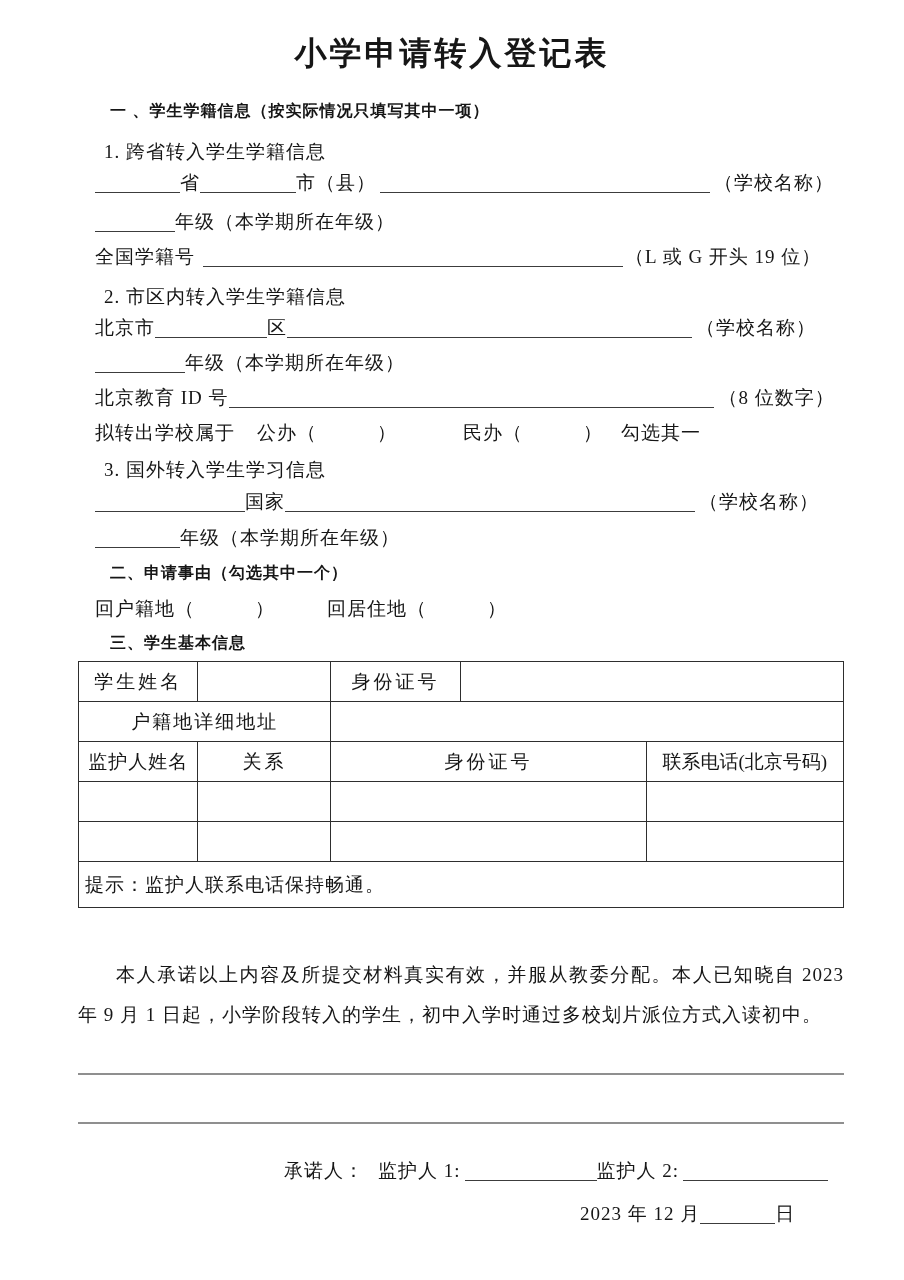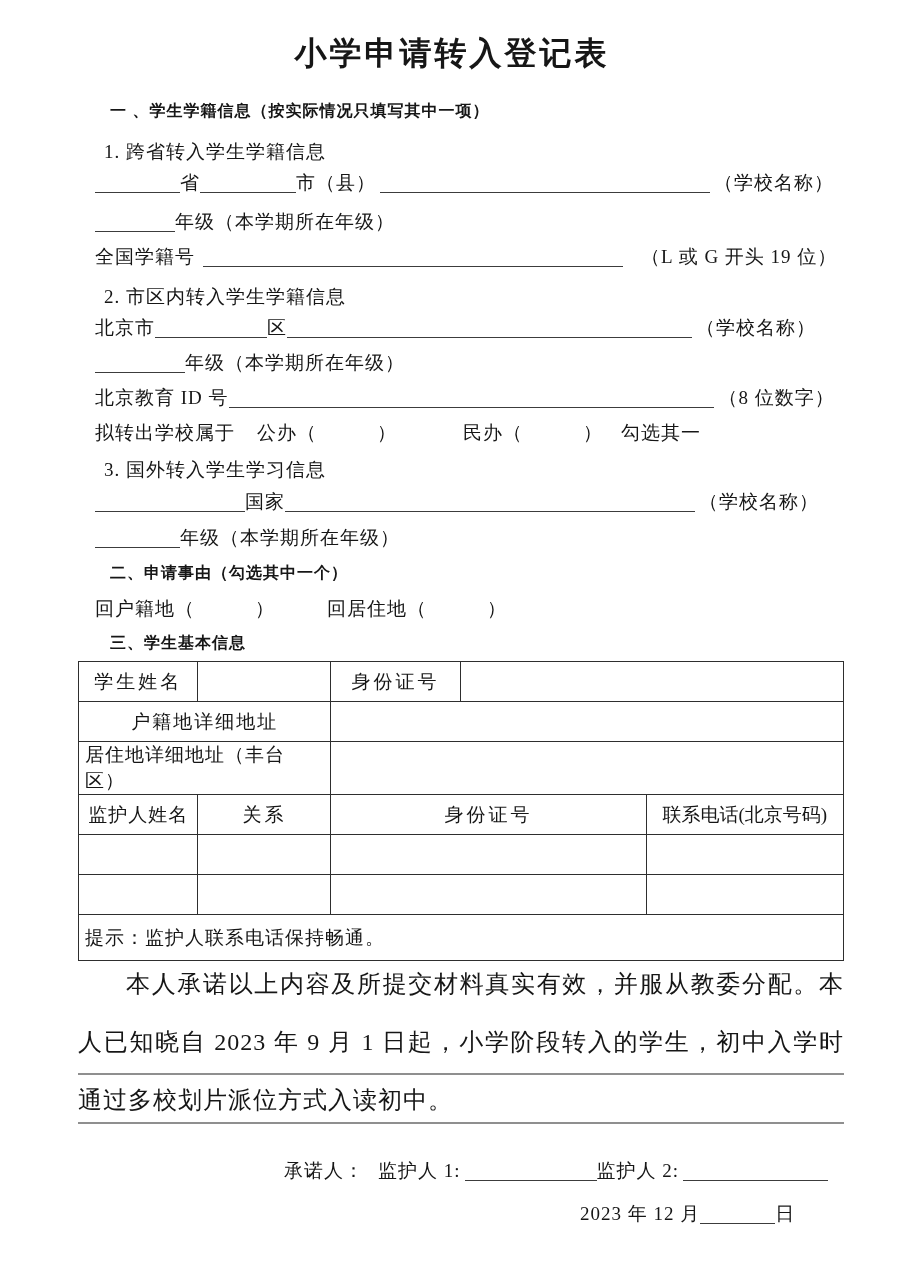--- a/index.html
+++ b/index.html
@@ -58,22 +58,22 @@
     border:1px solid #2e2e2e;
     padding:0 6px;
     overflow:hidden;
   }
   td.lbl{text-align:center;letter-spacing:3px;}
   td.lbl-left{text-align:left;letter-spacing:1px;}
   .decl{
     position:absolute;
     left:78px;top:955px;
     width:766px;
-    font-size:24px;
-    line-height:58px;
+    font-size:19px;
+    line-height:40px;
     letter-spacing:1px;
     text-align:justify;
     text-indent:2em;
     margin:0;
   }
 </style>
 </head>
 <body>
 
 <div class="page">
@@ -86,21 +86,21 @@
 
   <div class="line" style="left:95px;top:172px">
     <span class="blank" style="width:85px"></span><span>省</span><span class="blank" style="width:96px"></span><span>市（县）</span><span class="blank" style="width:330px;margin-left:4px"></span><span style="margin-left:4px">（学校名称）</span>
   </div>
 
   <div class="line" style="left:95px;top:211px">
     <span class="blank" style="width:80px"></span><span>年级（本学期所在年级）</span>
   </div>
 
   <div class="line" style="left:95px;top:246px">
-    <span>全国学籍号</span><span class="blank" style="width:420px;margin-left:8px"></span><span style="margin-left:18px">（L 或 G 开头 19 位）</span>
+    <span>全国学籍号</span><span class="blank" style="width:420px;margin-left:8px"></span><span style="margin-left:2px">（L 或 G 开头 19 位）</span>
   </div>
 
   <div class="line" style="left:104px;top:286px">2. 市区内转入学生学籍信息</div>
 
   <div class="line" style="left:95px;top:317px">
     <span>北京市</span><span class="blank" style="width:112px"></span><span>区</span><span class="blank" style="width:405px"></span><span style="margin-left:4px">（学校名称）</span>
   </div>
 
   <div class="line" style="left:95px;top:352px">
     <span class="blank" style="width:90px"></span><span>年级（本学期所在年级）</span>
@@ -145,24 +145,20 @@
       <td class="lbl">学生姓名</td>
       <td></td>
       <td class="lbl">身份证号</td>
       <td colspan="2"></td>
     </tr>
     <tr style="height:40px">
       <td colspan="2" class="lbl" style="letter-spacing:2px">户籍地详细地址</td>
       <td colspan="3"></td>
     </tr>
     <tr style="height:40px">
-      <td colspan="2" class="lbl-left">居住地详细地址（丰台区）</td>
-      <td colspan="3"></td>
-    </tr>
-    <tr style="height:40px">
       <td class="lbl" style="letter-spacing:1px">监护人姓名</td>
       <td class="lbl">关系</td>
       <td colspan="2" class="lbl">身份证号</td>
       <td class="lbl" style="letter-spacing:0">联系电话(北京号码)</td>
     </tr>
     <tr style="height:40px">
       <td></td>
       <td></td>
       <td colspan="2"></td>
       <td></td>

